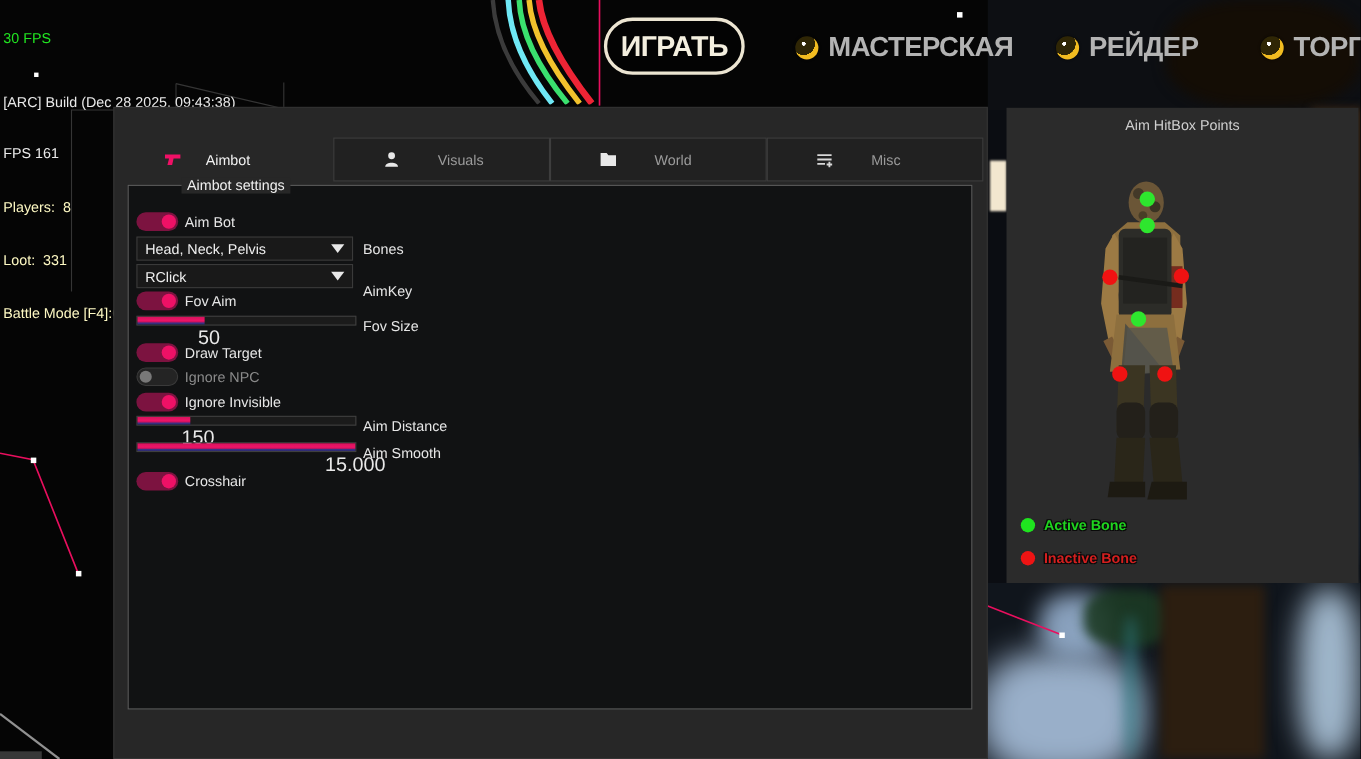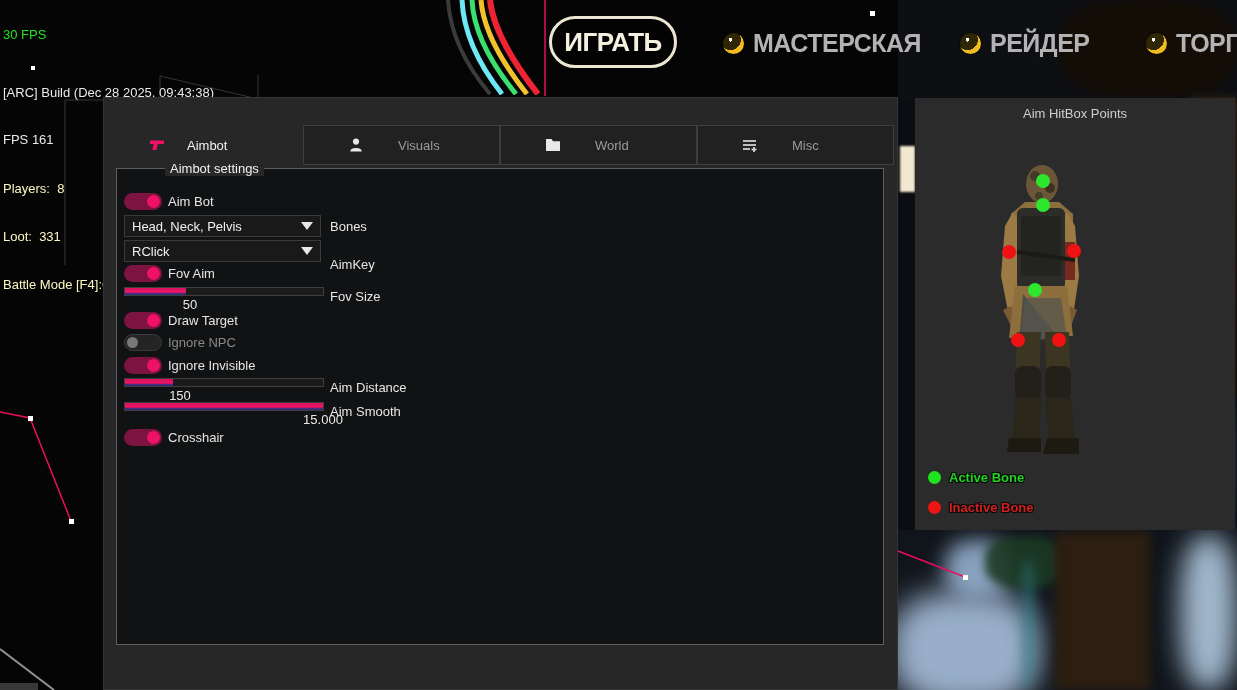--- a/index.html
+++ b/index.html
@@ -43,21 +43,21 @@
   .toggle.off{background:#242424;border:1px solid #3a3a3a;box-sizing:border-box;}
   .toggle.off .knob{position:absolute;left:2px;top:2px;width:11px;height:11px;border-radius:50%;background:#787878;}
   
   .dropdown{position:absolute;left:21px;width:197px;height:22px;background:#191919;border:1px solid #3a3a3a;
             box-sizing:border-box;display:flex;align-items:center;justify-content:space-between;padding:0 7px;}
   .dropdown .val{color:#f0f0f0;font-size:13px;}
   .dd-arrow{width:0;height:0;border-left:6px solid transparent;border-right:6px solid transparent;border-top:8px solid #e8e8e8;}
   
   .slider{position:absolute;left:21px;width:200px;height:9px;background:#1b1b1b;border:1px solid #3f3f3f;box-sizing:border-box;}
   .slider .fill{height:100%;background:linear-gradient(to bottom,#d6135c 0%,#ee1468 50%,#c9125e 66%,#3c3186 80%,#2b2a6e 100%);}
-  .slider-val{position:absolute;color:#e8e8e8;font-size:13px;text-align:center;}
+  .slider-val{position:absolute;color:#e8e8e8;font-size:18px;text-align:center;}
   
   .hitbox-panel{left:915px;top:98px;width:280px;height:432px;background:#2b2b2b;padding-left:40px;}
   .panel-title{position:absolute;top:8px;left:0;width:100%;text-align:center;color:#cfcfcf;font-size:13px;}
   .legend-row{position:absolute;display:flex;align-items:center;gap:8px;font-size:13px;font-weight:bold;}
   .legend-dot{width:13px;height:13px;border-radius:50%;}
   .outline-txt{text-shadow:1px 1px 0 #0a0a0a,-1px 1px 0 #0a0a0a,1px -1px 0 #0a0a0a,-1px -1px 0 #0a0a0a;}
 </style>
 </head>
 <body>
 

